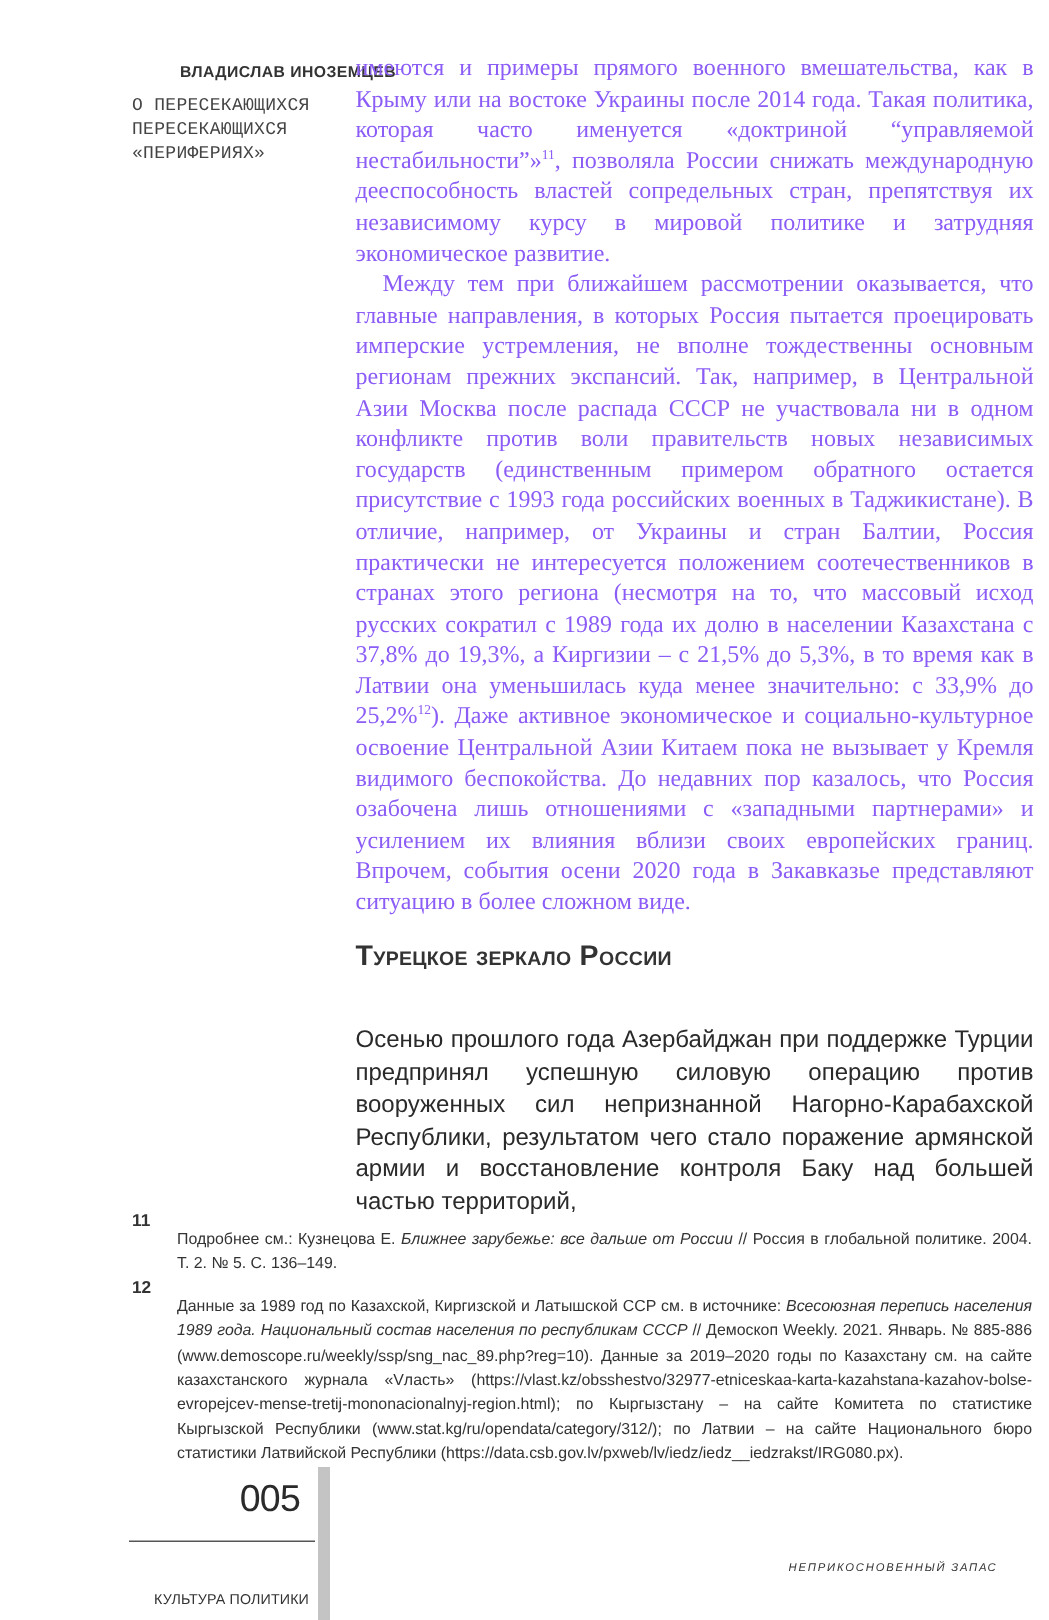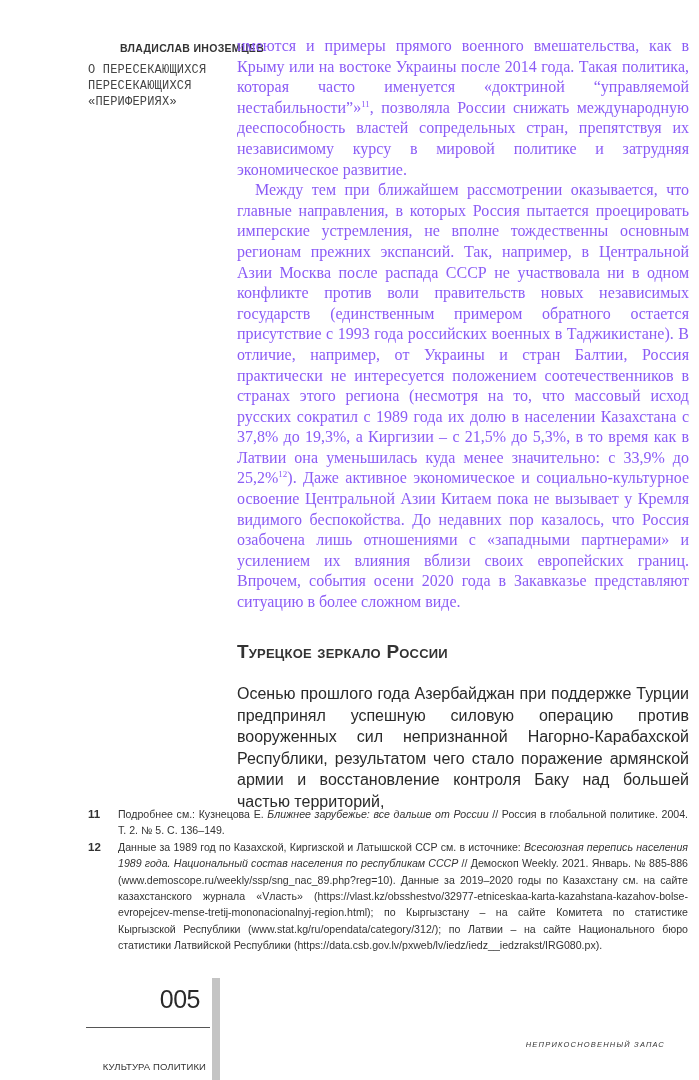--- a/index.html
+++ b/index.html
@@ -21,36 +21,36 @@
   }
   .main {
     position: absolute; left: 237px; top: 36px; width: 452px;
     font-family: "Liberation Serif", serif; font-size: 16px; line-height: 20.6px;
     color: #8b5cf6; text-align: justify;
   }
   .main p { margin: 0; }
   .main p.indent { text-indent: 18px; }
   sup { font-size: 9px; line-height: 0; vertical-align: super; }
   .section-heading {
-    position: absolute; left: 237px; top: 641px;
+    position: absolute; left: 237px; top: 627px;
     font-family: "Liberation Sans", sans-serif; font-weight: bold; font-size: 19px;
     color: #333; font-variant: small-caps; letter-spacing: 0.2px;
   }
   .section-body {
     position: absolute; left: 237px; top: 683px; width: 452px;
     font-family: Liberation Sans, sans-serif; font-size: 16px; line-height: 21.6px;
     color: #2a2a2a; text-align: justify;
   }
   .footnotes {
     position: absolute; left: 88px; top: 806px; width: 600px;
     font-family: "Liberation Sans", sans-serif; font-size: 10.6px; line-height: 16.4px; color: #333;
   }
   .fn { display: flex; }
   .fn-num { width: 30px; flex: 0 0 30px; font-weight: bold; font-size: 11.5px; }
-  .fn-text { flex: 1; text-align: justify; }
+  .fn-text { flex: 1; text-align: justify; margin-top: 12px; }
   .fn-text i { font-style: italic; }
   .page-number {
     position: absolute; left: 150px; top: 985px; width: 50px; text-align: right;
     font-family: "Liberation Sans", sans-serif; font-size: 25px; color: #2a2a2a; letter-spacing: -0.5px;
   }
   .page-rule {
     position: absolute; left: 86px; top: 1027px; width: 124px; height: 1px; background: #555;
   }
   .gutter-bar {
     position: absolute; left: 212px; top: 978px; width: 8px; height: 102px; background: #c4c4c4;

